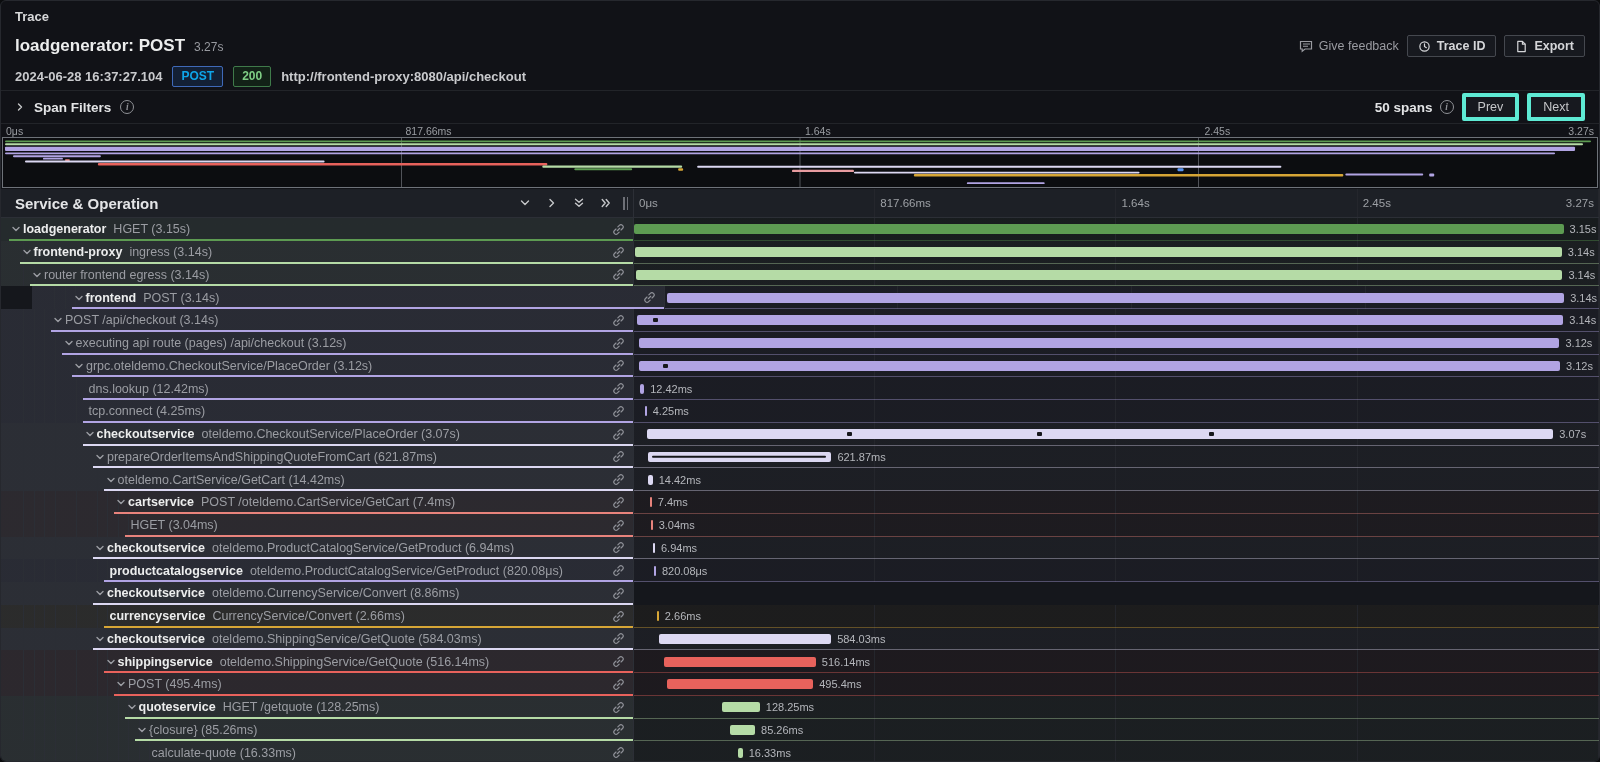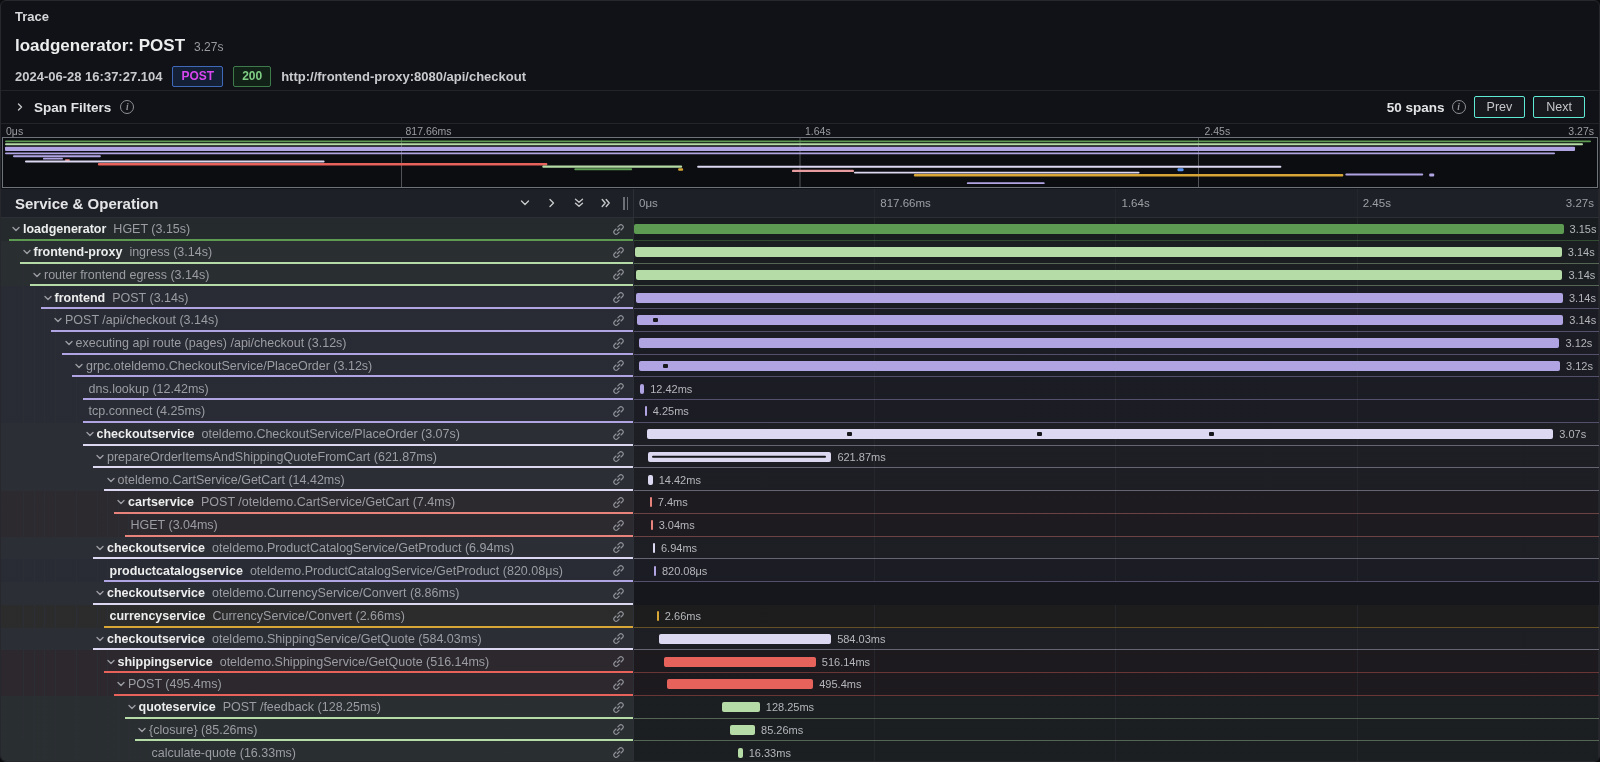--- a/index.html
+++ b/index.html
@@ -16,29 +16,29 @@
   .ttitle{font-size:17px;font-weight:700;color:#eceded;}
   .tdur{font-size:12px;color:#989aa0;margin-left:9px;}
   .tactions{display:flex;align-items:center;gap:8px;}
   .feedback{display:flex;gap:6px;color:#9a9ba1;font-size:12.5px;align-items:center;cursor:pointer;}
   .btn{display:flex;align-items:center;gap:6px;padding:3px 10px;border:1px solid #45484f;border-radius:2px;
        background:rgba(45,48,55,.25);font-size:12.5px;font-weight:700;color:#d5d6d9;cursor:pointer;
        font-family:"Liberation Sans",sans-serif;}
   .trow2{display:flex;align-items:center;gap:10px;margin-top:6px;font-size:13px;color:#c9cacd;font-weight:600;}
   .turl{font-weight:600;color:#c9cacd;}
   .badge{font-size:12px;font-weight:700;padding:1px 8px 2px;border-radius:2px;line-height:16px;}
-  .badge.post{background:#132035;border:1px solid #3f69b8;color:#d946ef;}
+  .badge.post{background:#132035;border:1px solid #3f69b8;color:#0ea5e9;}
   .badge.ok{background:#122117;border:1px solid #3f7a4a;color:#7fce85;}
   
   .fbar{height:34px;border-top:1px solid #222429;border-bottom:1px solid #222429;display:flex;
         align-items:center;justify-content:space-between;padding:0 14px;}
   .fleft{display:flex;align-items:center;gap:9px;font-size:13.5px;font-weight:700;color:#e2e3e5;}
   .fright{display:flex;align-items:center;gap:8px;}
   .spancount{font-size:13.5px;font-weight:700;display:flex;gap:7px;align-items:center;color:#e2e3e5;}
-  .navbtn{padding:3px 12px;border:1px solid #5eead4;border-radius:2px;font-size:12.5px;color:#c5c6c9;
+  .navbtn{padding:3px 12px;border:4px solid #5eead4;border-radius:2px;font-size:12.5px;color:#c5c6c9;
           background:rgba(45,48,55,.25);cursor:pointer;font-family:"Liberation Sans",sans-serif;}
   .info{width:14px;height:14px;border:1.4px solid #8f9196;border-radius:50%;color:#8f9196;font-size:9.5px;
         display:flex;align-items:center;justify-content:center;font-weight:700;
         font-family:"Liberation Serif",serif;font-style:italic;}
   
   .minimap{height:65px;position:relative;}
   .mticks{position:relative;height:13px;font-size:10.5px;color:#9a9da2;}
   .mticks span{position:absolute;top:1px;white-space:nowrap;}
   .mcanvas{position:relative;height:51px;background:#0c0d10;border:1px solid rgba(192,198,208,.55);margin:0 1px;}
   .mcanvas svg{position:absolute;left:0;top:0;width:100%;height:100%;}
@@ -80,20 +80,43 @@
 <div class="app">
 
   <div class="topbar">Trace</div>
 
   <div class="thead">
     <div class="trow1">
       <div class="ttitlewrap">
         <span class="ttitle">loadgenerator: POST</span>
         <span class="tdur">3.27s</span>
       </div>
+      <div class="tactions">
+        <div class="feedback">
+          <svg width="14" height="14" viewBox="0 0 14 14">
+              <path d="M1.5 2.5h11v7.5H6l-2.8 2.3V10H1.5z" fill="none" stroke="#9a9ba1" stroke-width="1.2"></path>
+              <path d="M4 5h7M4 7.3h5" stroke="#9a9ba1" stroke-width="1.1"></path>
+            </svg>
+          <span>Give feedback</span>
+        </div>
+        <button class="btn">
+          <svg width="13" height="13" viewBox="0 0 14 14">
+              <circle cx="7" cy="7" r="5" fill="none" stroke="#d5d6d9" stroke-width="1.3"></circle>
+              <path d="M7 4.2V7l2 1.3" fill="none" stroke="#d5d6d9" stroke-width="1.3" stroke-linecap="round"></path>
+            </svg>
+          <span>Trace ID</span>
+        </button>
+        <button class="btn">
+          <svg width="13" height="13" viewBox="0 0 14 14">
+              <path d="M3 1.5h5l3 3v8H3z" fill="none" stroke="#d5d6d9" stroke-width="1.3" stroke-linejoin="round"></path>
+              <path d="M8 1.5v3h3" fill="none" stroke="#d5d6d9" stroke-width="1.3" stroke-linejoin="round"></path>
+            </svg>
+          <span>Export</span>
+        </button>
+      </div>
     </div>
     <div class="trow2">
       <span>2024-06-28 16:37:27.104</span>
       <span class="badge post">POST</span>
       <span class="badge ok">200</span>
       <span class="turl">http://frontend-proxy:8080/api/checkout</span>
     </div>
   </div>
 
   <div class="fbar">
@@ -256,21 +279,21 @@
           </span>
           <div class="uline" style="left:29px;background:#b5dba6"></div>
         </div>
         <div class="rcell" style="background-image: repeating-linear-gradient(to right, transparent 0px, transparent calc(25% - 1px), rgb(36, 38, 44) calc(25% - 1px), rgb(36, 38, 44) 25%), linear-gradient(rgba(181, 219, 166, 0.04), rgba(181, 219, 166, 0.04));">
           <div class="bar" style="left:0.1834862385321101%;width:96.02446483180428%;background:#b5dba6"></div>
           <span class="dlabel" style="left:96.20795107033639%">3.14s</span>
           <div class="uline2" style="background:rgba(181,219,166,0.38)"></div>
         </div>
       </div>
       <div class="row">
-        <div class="lcell" style="padding-left: 39.5px; background-image: linear-gradient(rgba(177, 164, 227, 0.05), rgba(177, 164, 227, 0.05));">
+        <div class="lcell" style="padding-left: 39.5px; background-image: linear-gradient(rgba(177, 164, 227, 0.05), rgba(177, 164, 227, 0.05)); margin-left: 31px;">
           <div class="guides" style="width:31.5px"></div>
           <span class="chev">
             <svg width="10" height="10" viewBox="0 0 10 10">
               <path d="M2 3.5 5 6.5 8 3.5" fill="none" stroke="#9b9da3" stroke-width="1.4" stroke-linecap="round" stroke-linejoin="round"></path>
             </svg>
           </span>
           <span class="svc">frontend</span>
           <span class="op">POST (3.14s)</span>
           <span class="link">
             <svg width="13" height="13" viewBox="0 0 14 14">
@@ -726,21 +749,21 @@
       </div>
       <div class="row">
         <div class="lcell" style="padding-left: 123.5px; background-image: linear-gradient(rgba(181, 219, 166, 0.05), rgba(181, 219, 166, 0.05));">
           <div class="guides" style="width:115.5px"></div>
           <span class="chev">
             <svg width="10" height="10" viewBox="0 0 10 10">
               <path d="M2 3.5 5 6.5 8 3.5" fill="none" stroke="#9b9da3" stroke-width="1.4" stroke-linecap="round" stroke-linejoin="round"></path>
             </svg>
           </span>
           <span class="svc">quoteservice</span>
-          <span class="op">POST /feedback (128.25ms)</span>
+          <span class="op">HGET /getquote (128.25ms)</span>
           <span class="link">
             <svg width="13" height="13" viewBox="0 0 14 14">
               <g fill="none" stroke="#8e9097" stroke-width="1.3" stroke-linecap="round">
                 <path d="M5.7 8.3 8.3 5.7"></path>
                 <path d="M6.3 4.1 7.9 2.5a2.35 2.35 0 0 1 3.4 3.4L9.7 7.5"></path>
                 <path d="M7.7 9.9 6.1 11.5a2.35 2.35 0 0 1-3.4-3.4L4.3 6.5"></path>
               </g>
             </svg>
           </span>
           <div class="uline" style="left:123.5px;background:#b5dba6"></div>

